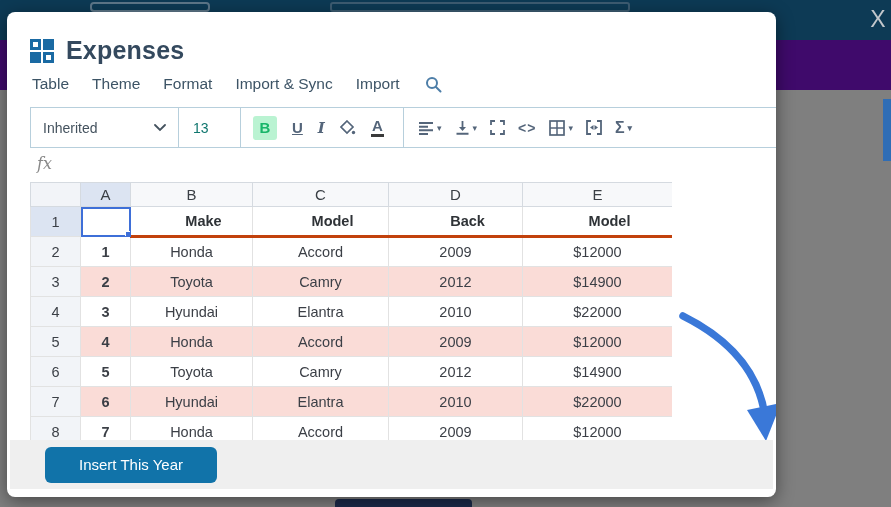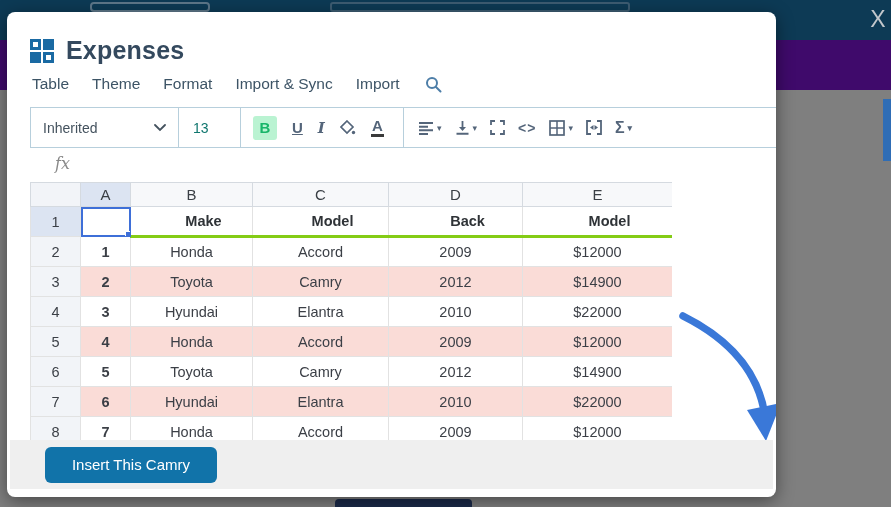--- a/index.html
+++ b/index.html
@@ -52,38 +52,38 @@
   .bold-btn { width:24px; height:24px; background:#baf3d2; border-radius:3px;
     color:#18b569; font-weight:bold; font-size:15px; }
   .underline-btn { font-weight:bold; text-decoration:underline; font-size:15px; }
   .italic-btn { font-family:"DejaVu Serif", serif; font-style:italic; font-weight:bold; font-size:15px; }
   .acolor-btn { font-weight:bold; font-size:15px; border-bottom:3px solid #3a3a3a; line-height:15px; padding:0 1px 1px; }
   .caret { font-size:9px; color:#54657a; margin-left:3px; }
   .code-btn { font-weight:bold; font-size:14px; letter-spacing:1px; }
   .sigma-btn { font-size:16px; font-weight:bold; }
 
   
-  .fx-label { position:absolute; left:48px; top:142px; font-family:"DejaVu Serif", serif;
+  .fx-label { position:absolute; left:30px; top:142px; font-family:"DejaVu Serif", serif;
     font-style:italic; font-size:16px; color:#888; }
 
   
   .sheet-wrap { position:absolute; left:23px; top:170px; width:642px; height:258px; overflow:hidden; }
   table.grid { border-collapse:collapse; table-layout:fixed; width:642px; }
   table.grid th, table.grid td { border:1px solid #e2e2e2; text-align:center; overflow:hidden;
     font-size:14.5px; color:#3b3f46; }
   tr.colhead th { height:24px; background:#f7f8fa; border-color:#d5dae0;
     font-weight:normal; font-size:15px; color:#3a3f45; cursor:pointer; }
   tr.colhead th.corner { background:#f2f4f8; }
   tr.colhead th.sel-col { background:#dce4f2; }
   td.rownum { background:#f2f4f8; border-color:#d5dae0; font-size:15px; color:#3a3f45;
     font-weight:normal; cursor:pointer; }
   td.rownum.sel-row { background:#dce4f2; }
   tbody td { height:30px; background:#fff; cursor:cell; }
   tr.alt td:not(.rownum) { background:#fadcd7; }
-  tr.header-row td.hcell { font-weight:bold; color:#2f3337; border-bottom:3px solid #84cc16;padding-left:24px; }
+  tr.header-row td.hcell { font-weight:bold; color:#2f3337; border-bottom:3px solid #c2410c;padding-left:24px; }
   td.num-col { font-weight:bold; }
   td.selected { position:relative; outline:2px solid #3e6fd8; outline-offset:-2px; background:#fff; }
   td.selected::after { content:""; position:absolute; right:-4px; bottom:-4px; width:7px; height:7px;
     background:#3e6fd8; border:1px solid #fff; }
 
   
   .vscroll { position:absolute; left:830px; top:170px; width:16px; height:258px;
     background:#f4f4f4; border:1px solid #e3e3e3; display:flex; flex-direction:column;
     align-items:center; justify-content:space-between; padding:2px 0; cursor:pointer; }
   .vscroll .arrow { font-size:8px; color:#606060; line-height:8px; }
@@ -310,16 +310,16 @@
     <span class="arrow">▼</span>
     <div class="vthumb"></div>
   </div>
 
   <svg class="anno-arrow" width="125" height="155" viewBox="0 0 125 155">
     <path d="M18 18 C 66 42, 94 76, 100 118" fill="none" stroke="#3a78d8" stroke-width="7.5" stroke-linecap="round"></path>
     <path d="M82 112 L 116 105 L 101 143 Z" fill="#3a78d8"></path>
   </svg>
 
   <div class="footer">
-    <button class="insert-btn">Insert This Camry</button>
+    <button class="insert-btn">Insert This Year</button>
   </div>
 
 </div>
 
 </body></html>

